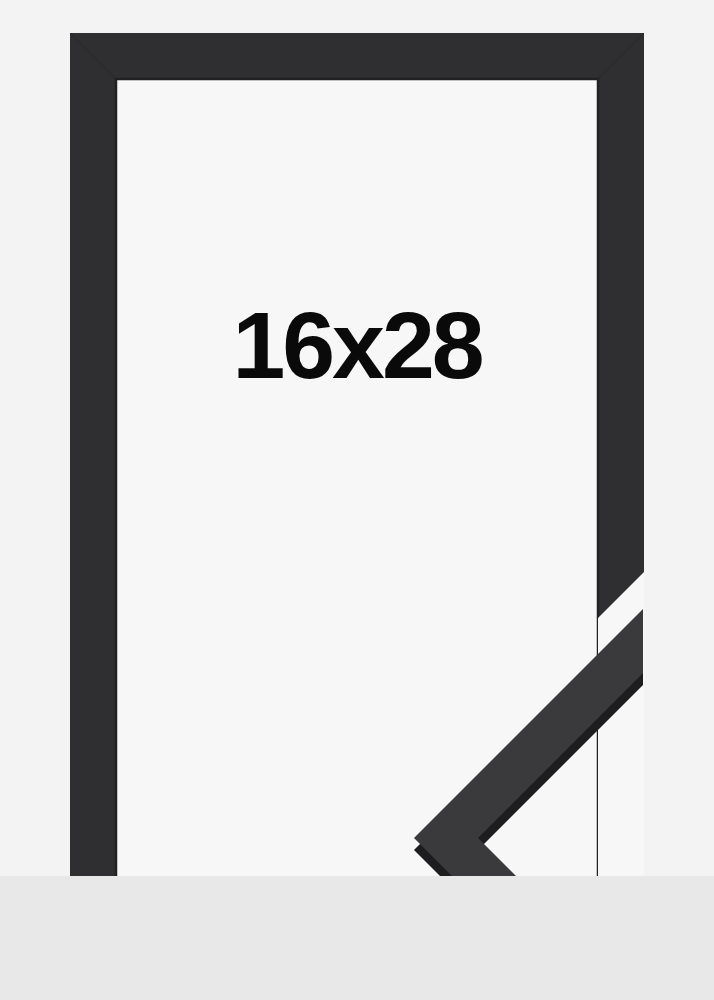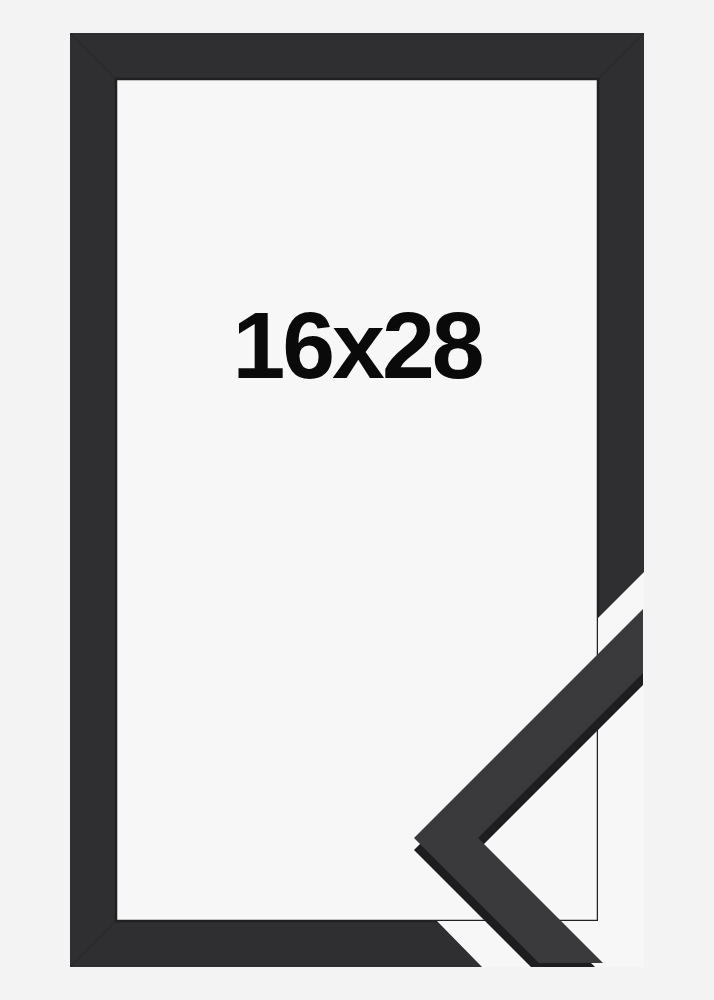--- a/index.html
+++ b/index.html
@@ -4,21 +4,21 @@
 <style>
   html, body {
     margin: 0;
     padding: 0;
     background: #e8e8e9;
     font-family: "Liberation Sans", sans-serif;
   }
   .photo-canvas {
     position: relative;
     width: 714px;
-    height: 1000px;
+    height: 876px;
     margin: 0 auto;
     background: #f3f3f4;
     overflow: hidden;
   }
   .photo-canvas svg {
     position: absolute;
     inset: 0;
     display: block;
   }
   .size-label {

